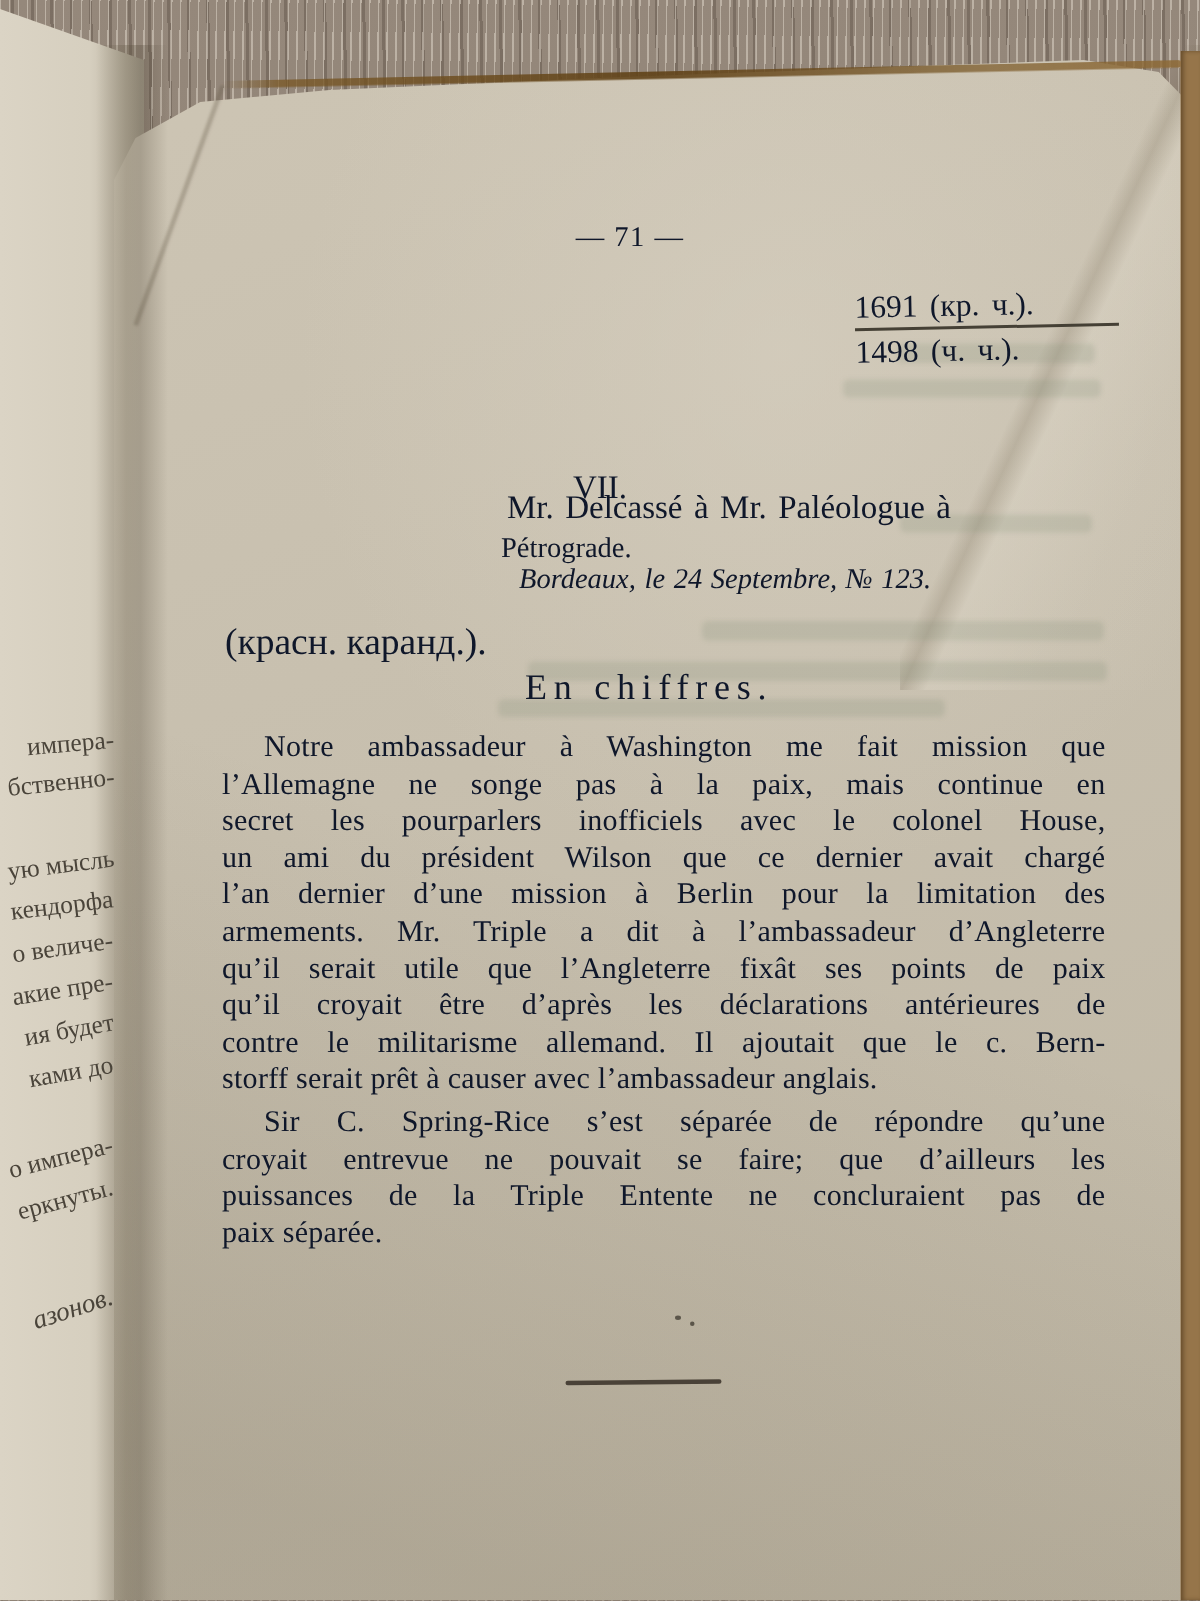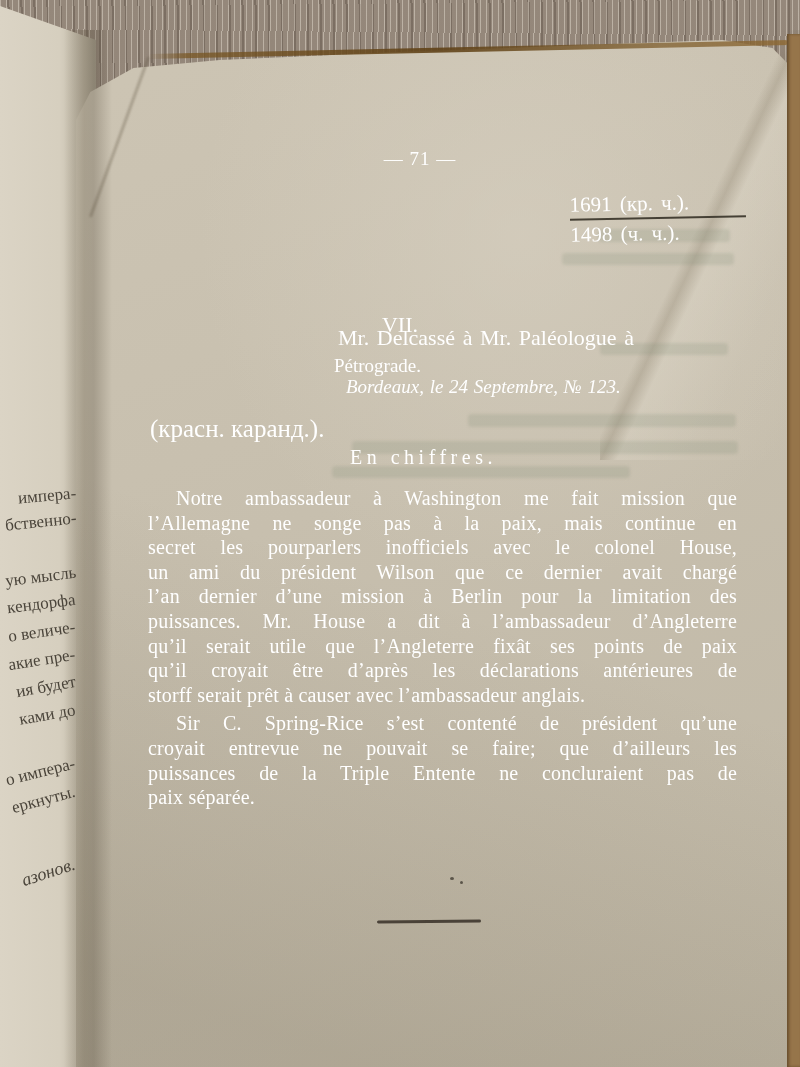--- a/index.html
+++ b/index.html
@@ -43,31 +43,31 @@
     background:linear-gradient(to right, rgba(121,87,36,0) 0%, rgba(121,87,36,0.75) 6%, rgba(96,66,24,0.9) 45%, rgba(121,87,36,0.7) 80%, rgba(142,106,54,0.85) 100%);
   }
   .fore-edge{
     position:absolute;right:0;top:34px;bottom:0;width:13px;z-index:3;
     background:
       linear-gradient(180deg, rgba(70,45,15,0.25) 0%, rgba(0,0,0,0) 15%, rgba(90,60,25,0.30) 100%),
       repeating-linear-gradient(to bottom,#a0805а 0 2px,#7c5c36 2px 3px,#b2925f 3px 5px);
     background-color:#96754a;
     box-shadow:inset 2px 0 3px rgba(60,40,15,0.5);
   }
-  .content{position:absolute;left:0;top:0;right:0;bottom:0;z-index:4;color:#ffffff;}
+  .content{position:absolute;left:0;top:0;right:0;bottom:0;z-index:4;color:#0f172a;}
   .page-number{position:absolute;left:355px;top:148px;width:130px;text-align:center;font-size:19px;letter-spacing:1px;}
   .archive-note{position:absolute;left:570px;top:191px;width:176px;font-size:21px;transform:rotate(-1.2deg);}
   .archive-note .l1{border-bottom:2px solid #454035;padding-bottom:1px;word-spacing:3px;}
   .archive-note .l2{padding-top:2px;word-spacing:3px;}
   .section-num{position:absolute;left:340px;top:276px;width:120px;text-align:center;font-size:22px;margin-top:36px;}
   .head1{position:absolute;left:338px;top:325px;width:296px;font-size:22px;text-align:justify;text-align-last:justify;}
   .head2{position:absolute;left:313px;top:355px;font-size:19px;margin-left:21px;}
   .dateline{position:absolute;left:346px;top:376px;font-size:19px;word-spacing:1px;font-style:italic;}
   .pencil-note{position:absolute;left:150px;top:415px;font-size:25px;}
-  .cipher{position:absolute;left:350px;top:446px;font-size:20px;letter-spacing:4.5px;}
+  .cipher{position:absolute;left:350px;top:446px;font-size:24px;letter-spacing:4.5px;}
   .text-block{position:absolute;left:148px;top:486px;width:589px;}
   .tline{height:24.6px;line-height:24.6px;font-size:20px;letter-spacing:0.2px;
          text-align:justify;text-align-last:justify;overflow:hidden;white-space:nowrap;}
   .tline.tlast{text-align-last:left;}
   .tline.indent{text-indent:28px;}
   .para2{margin-top:4px;}
   .separator{position:absolute;left:377px;top:920px;width:104px;height:3px;background:#4a4238;
              border-radius:2px;transform:rotate(-0.6deg);}
   .ink-dot{position:absolute;background:rgba(60,55,45,0.75);border-radius:50%;}
   .dot1{left:450px;top:877px;width:4px;height:3px;}
@@ -122,27 +122,28 @@
   <div class="pencil-note">(красн. каранд.).</div>
   <div class="cipher">En chiffres.</div>
 
   <div class="text-block">
     <div class="para1">
       <div class="tline indent">Notre ambassadeur à Washington me fait mission que</div>
       <div class="tline">l’Allemagne ne songe pas à la paix, mais continue en</div>
       <div class="tline">secret les pourparlers inofficiels avec le colonel House,</div>
       <div class="tline">un ami du président Wilson que ce dernier avait chargé</div>
       <div class="tline">l’an dernier d’une mission à Berlin pour la limitation des</div>
-      <div class="tline">puissances. Mr. House a dit à l’ambassadeur d’Angleterre</div>
+      <div class="tline">armements. Mr. Triple a dit à l’ambassadeur d’Angleterre</div>
       <div class="tline">qu’il serait utile que l’Angleterre fixât ses points de paix</div>
       <div class="tline">qu’il croyait être d’après les déclarations antérieures de</div>
+      <div class="tline">contre le militarisme allemand. Il ajoutait que le c. Bern-</div>
       <div class="tline tlast">storff serait prêt à causer avec l’ambassadeur anglais.</div>
     </div>
     <div class="para2">
-      <div class="tline indent">Sir C. Spring-Rice s’est contenté de président qu’une</div>
+      <div class="tline indent">Sir C. Spring-Rice s’est séparée de répondre qu’une</div>
       <div class="tline">croyait entrevue ne pouvait se faire; que d’ailleurs les</div>
       <div class="tline">puissances de la Triple Entente ne concluraient pas de</div>
       <div class="tline tlast">paix séparée.</div>
     </div>
   </div>
 
   <div class="ink-dot dot1"></div>
   <div class="ink-dot dot2"></div>
   <div class="separator"></div>
 </div>

